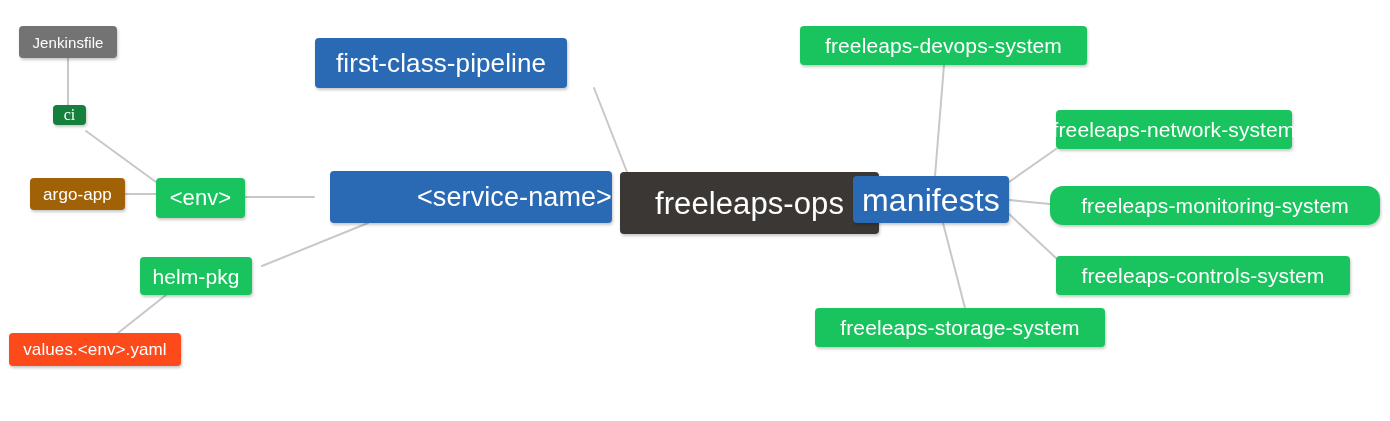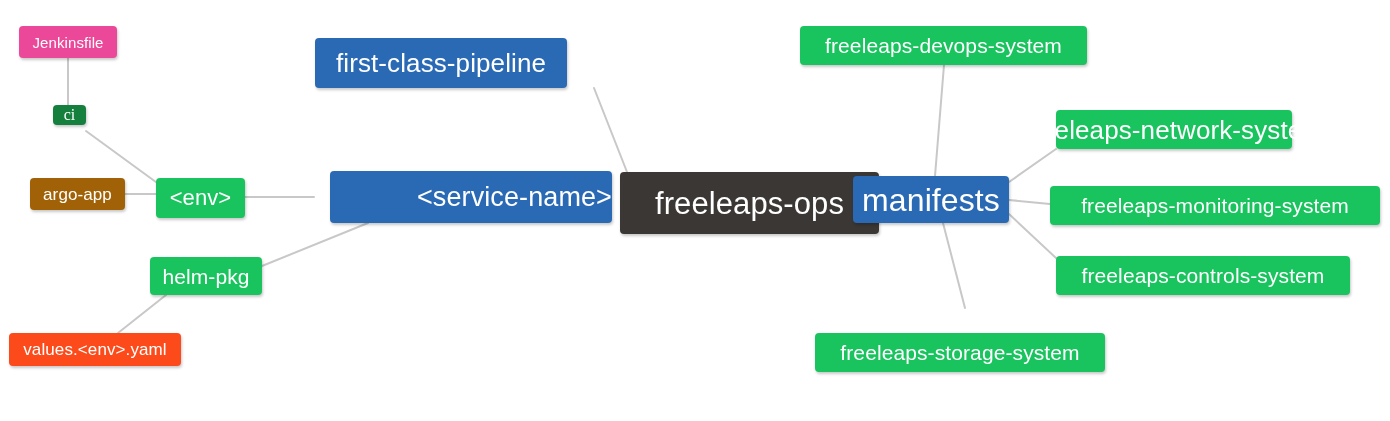--- a/index.html
+++ b/index.html
@@ -74,44 +74,44 @@
       </div>
       <div class="node" style="left: 853px; top: 176px; width: 156px; height: 47px; background: rgb(42, 106, 180); font-size: 32px;">
         <span class="node-label">manifests</span>
       </div>
       <div class="node" style="left: 315px; top: 38px; width: 252px; height: 50px; background: rgb(42, 106, 180); font-size: 26px;">
         <span class="node-label">first-class-pipeline</span>
       </div>
       <div class="node" style="left: 156px; top: 178px; width: 89px; height: 40px; background: rgb(25, 196, 94); font-size: 22px;">
         <span class="node-label">&lt;env&gt;</span>
       </div>
-      <div class="node" style="left: 150px; top: 257px; width: 112px; height: 38px; background: rgb(25, 196, 94); font-size: 21px;">
+      <div class="node" style="left: 140px; top: 257px; width: 112px; height: 38px; background: rgb(25, 196, 94); font-size: 21px;">
         <span class="node-label">helm-pkg</span>
       </div>
       <div class="node" style="left: 53px; top: 105px; width: 33px; height: 20px; background: #15803d; font-size: 16px; font-family: Liberation Serif, serif;">
         <span class="node-label">ci</span>
       </div>
       <div class="node" style="left: 30px; top: 178px; width: 95px; height: 32px; background: #a16207; font-size: 17px;">
         <span class="node-label">argo-app</span>
       </div>
-      <div class="node" style="left: 19px; top: 26px; width: 98px; height: 32px; background: #ec4899; font-size: 15px;">
+      <div class="node" style="left: 19px; top: 26px; width: 98px; height: 32px; background: #737373; font-size: 15px;">
         <span class="node-label">Jenkinsfile</span>
       </div>
       <div class="node" style="left: 9px; top: 333px; width: 172px; height: 33px; background: rgb(252, 74, 26); font-size: 17px; justify-content: center;">
         <span class="node-label">values.&lt;env&gt;.yaml</span>
       </div>
       <div class="node" style="left: 800px; top: 26px; width: 287px; height: 39px; background: rgb(25, 196, 94); font-size: 21px;">
         <span class="node-label">freeleaps-devops-system</span>
       </div>
-      <div class="node" style="left: 1056px; top: 110px; width: 236px; height: 39px; background: rgb(25, 196, 94); font-size: 26px;">
+      <div class="node" style="left: 1056px; top: 110px; width: 236px; height: 39px; background: rgb(25, 196, 94); font-size: 21px;">
         <span class="node-label">freeleaps-network-system</span>
       </div>
-      <div class="node" style="left: 1050px; top: 186px; width: 330px; height: 39px; background: rgb(25, 196, 94); font-size: 21px;">
+      <div class="node" style="left: 1050px; top: 186px; width: 330px; height: 39px; background: rgb(25, 196, 94); font-size: 21px; border-radius: 13px;">
         <span class="node-label">freeleaps-monitoring-system</span>
       </div>
       <div class="node" style="left: 1056px; top: 256px; width: 294px; height: 39px; background: rgb(25, 196, 94); font-size: 21px;">
         <span class="node-label">freeleaps-controls-system</span>
       </div>
-      <div class="node" style="left: 815px; top: 308px; width: 290px; height: 39px; background: rgb(25, 196, 94); font-size: 21px; margin-top: 25px;">
+      <div class="node" style="left: 815px; top: 308px; width: 290px; height: 39px; background: rgb(25, 196, 94); font-size: 21px;">
         <span class="node-label">freeleaps-storage-system</span>
       </div>
     </div>
 </div>
 
 </body></html>

